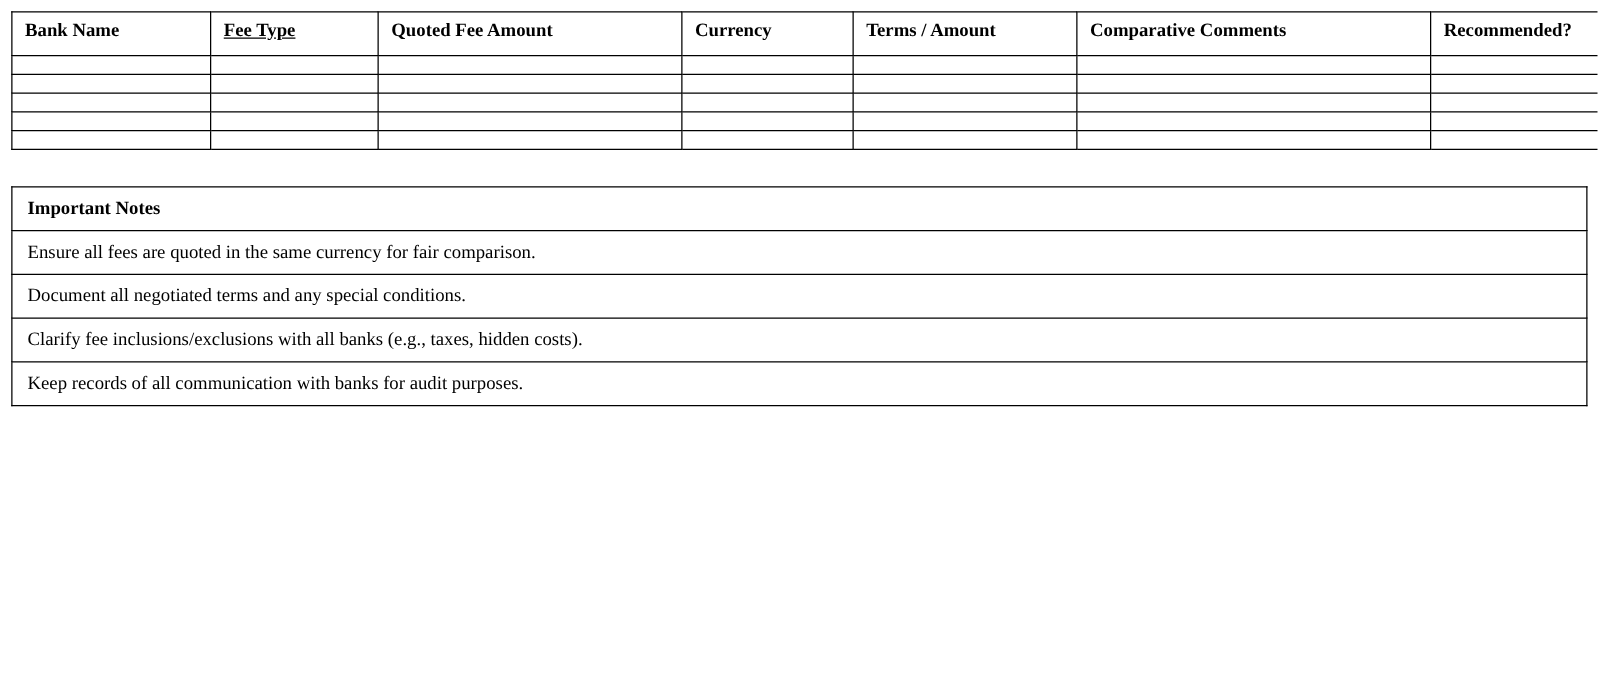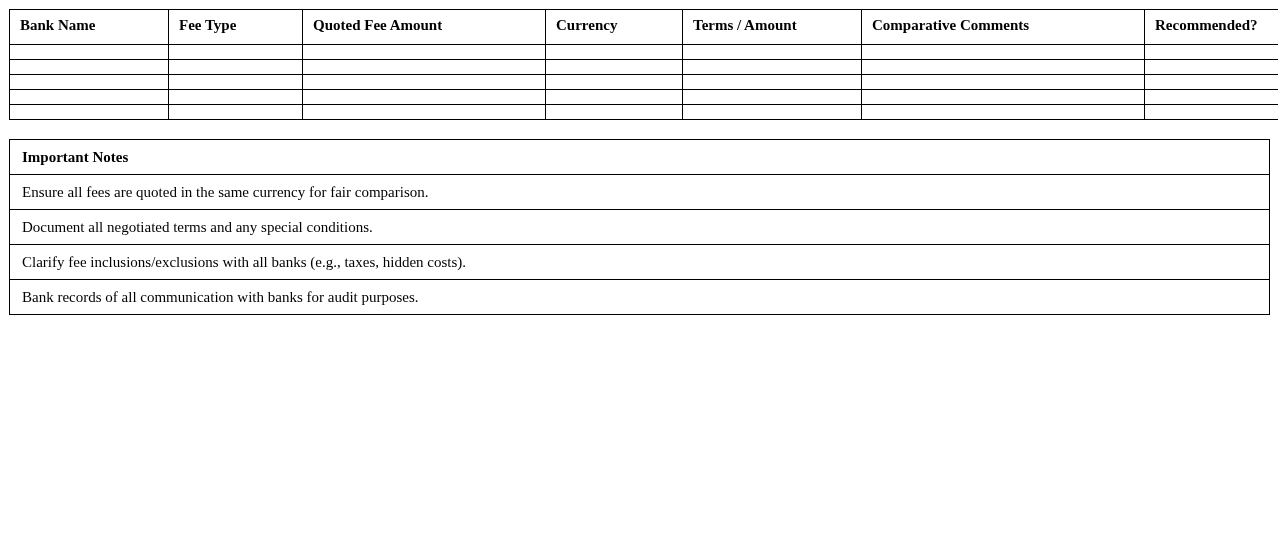--- a/index.html
+++ b/index.html
@@ -45,32 +45,32 @@
     padding: 6px 0 6px 10px;
     height: 22px;
     line-height: 18px;
   }
   .fee-table td {
     height: 14px;
   }
 
   
   .col-bank      { width: 148px; }
-  .col-feetype   { width: 123px; }
+  .col-feetype   { width: 123px; text-decoration: underline; }
   .col-amount    { width: 232px; }
   .col-currency  { width: 126px; font-family: Liberation Serif, serif; }
   .col-terms     { width: 168px; }
   .col-comments  { width: 272px; }
   .col-rec       { width: 192px; }
 
   
   .notes-table {
     position: absolute;
     left: 9px;
-    top: 139px;
+    top: 149px;
     width: 1261px;
     border-collapse: collapse;
     table-layout: fixed;
     padding-left: 33px;
   }
   .notes-table td {
     border: 1px solid #000000;
     padding: 7px 0 7px 12px;
     font-size: 15px;
     line-height: 20px;
@@ -154,18 +154,18 @@
       <tr>
         <td>Ensure all fees are quoted in the same currency for fair comparison.</td>
       </tr>
       <tr>
         <td>Document all negotiated terms and any special conditions.</td>
       </tr>
       <tr>
         <td>Clarify fee inclusions/exclusions with all banks (e.g., taxes, hidden costs).</td>
       </tr>
       <tr>
-        <td>Bank records of all communication with banks for audit purposes.</td>
+        <td>Keep records of all communication with banks for audit purposes.</td>
       </tr>
     </tbody>
   </table>
 
 </div>
 
 </body></html>

